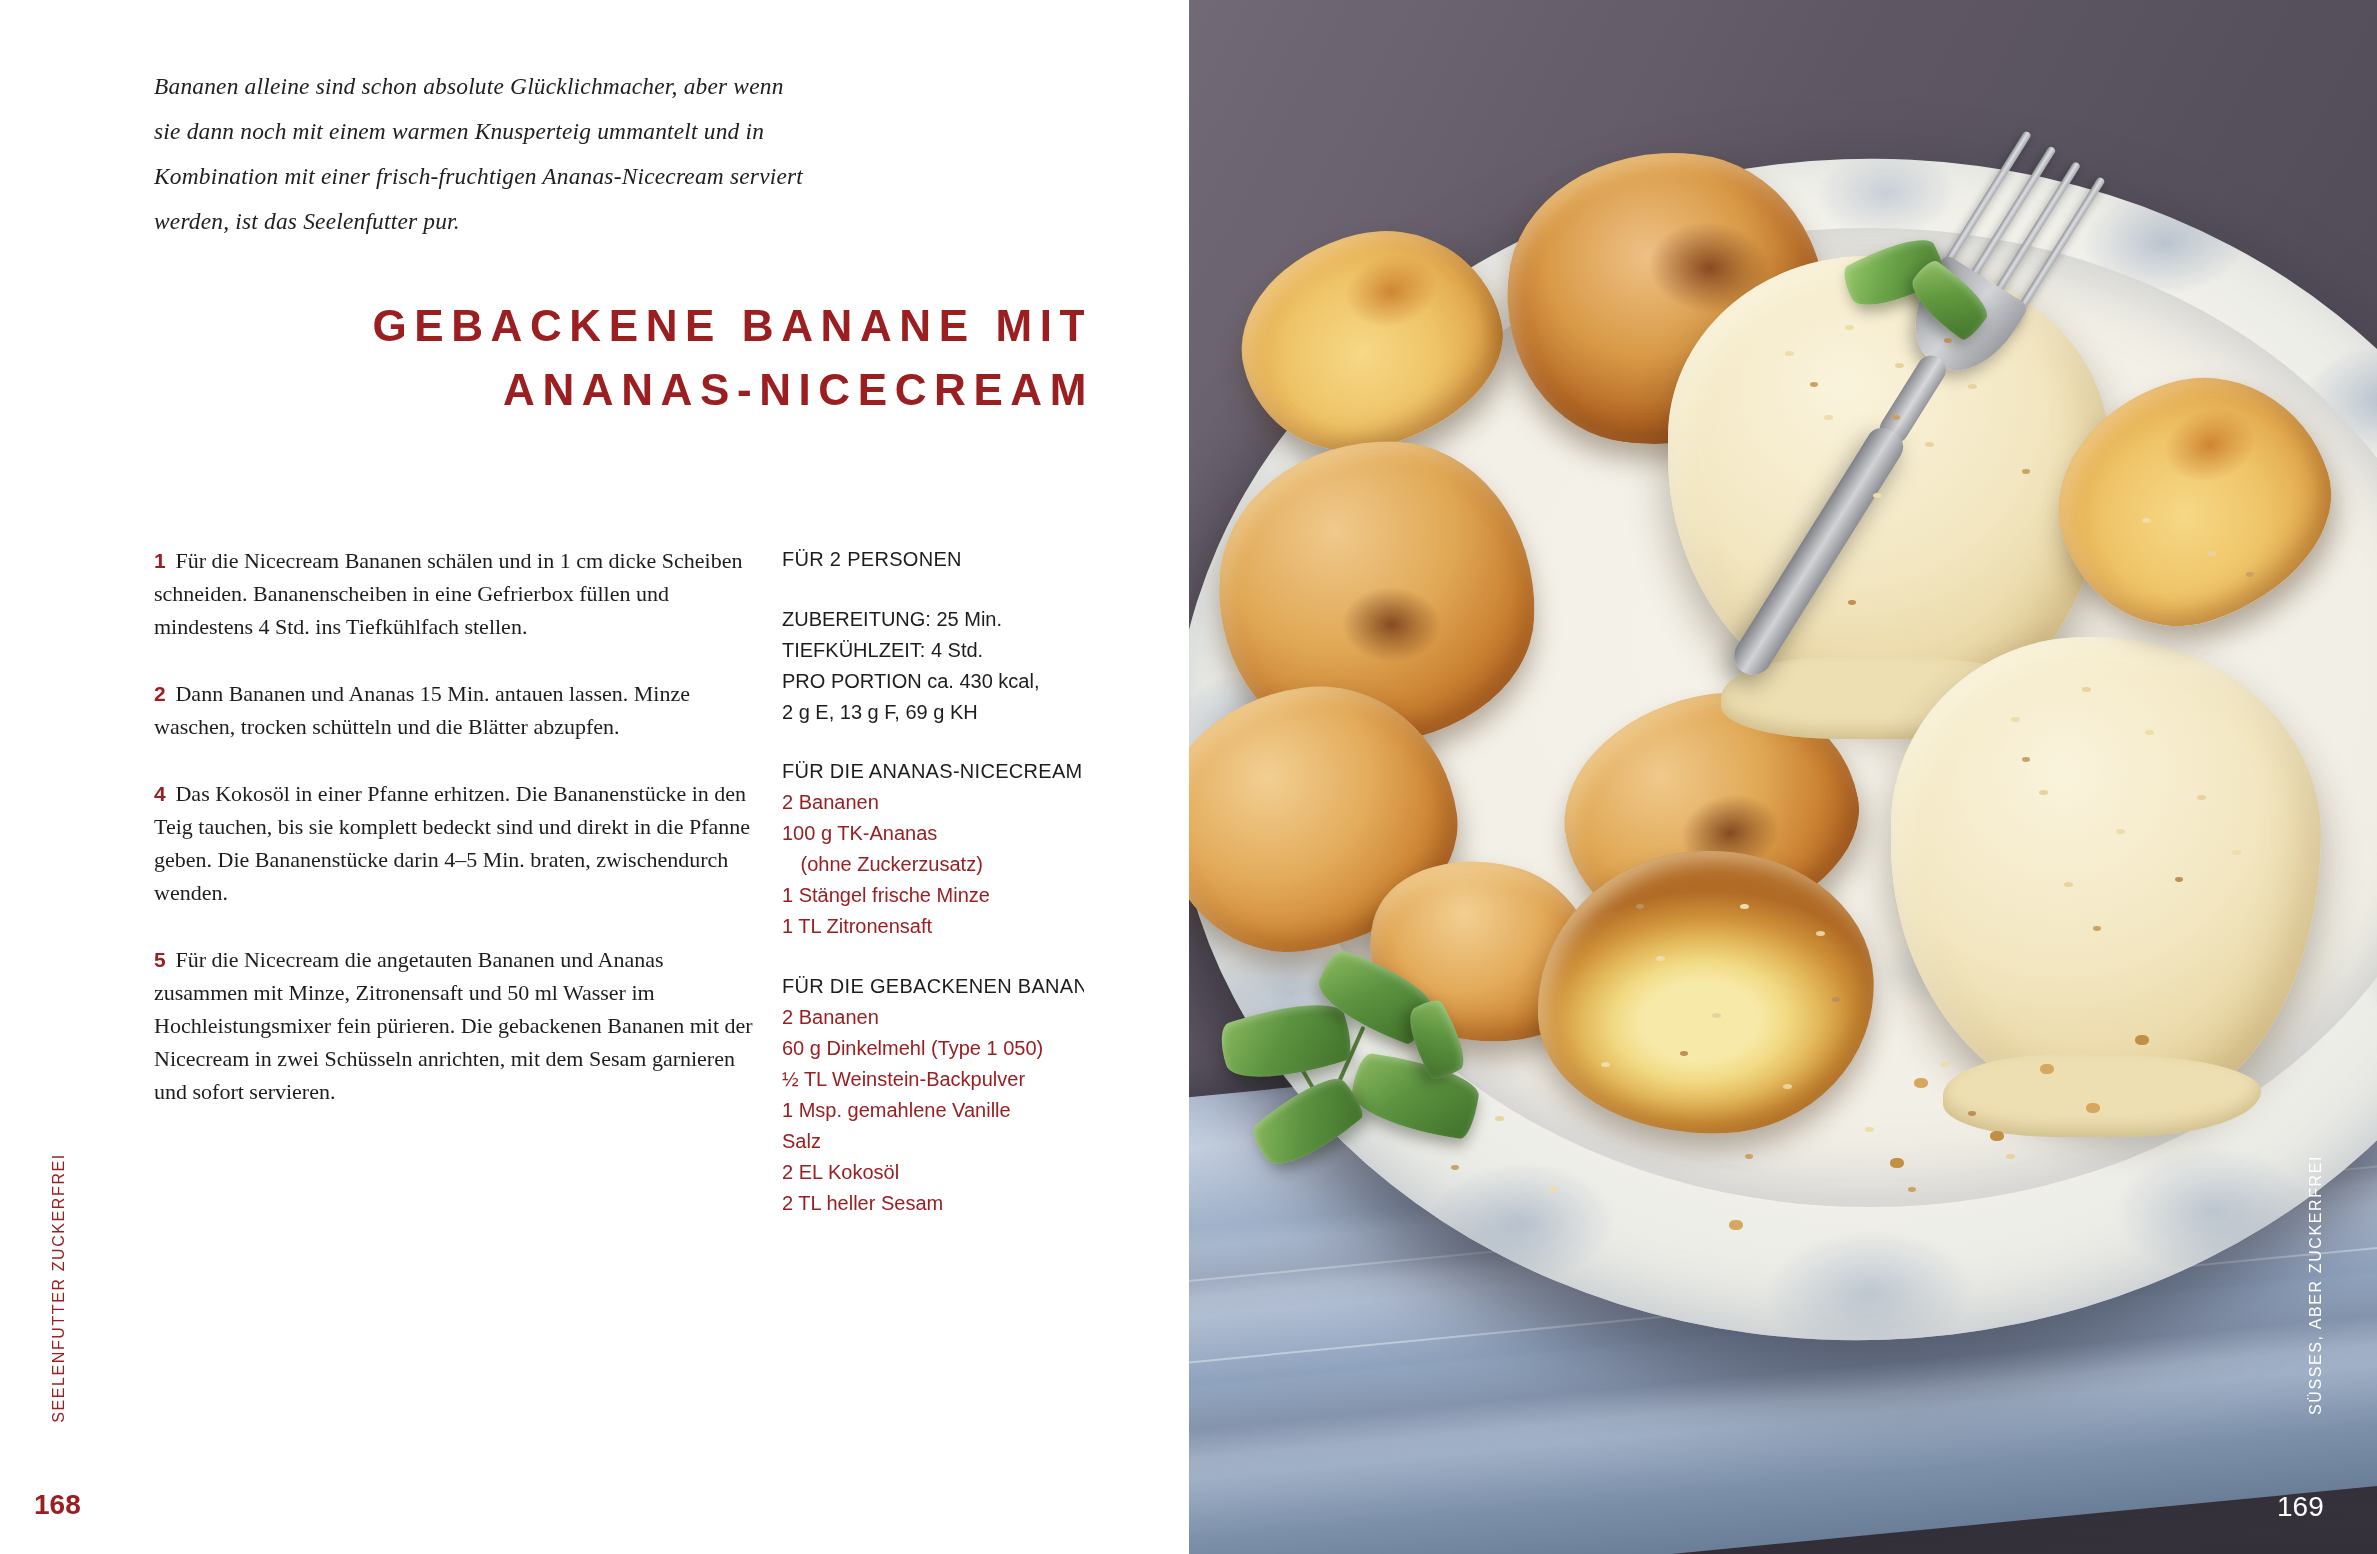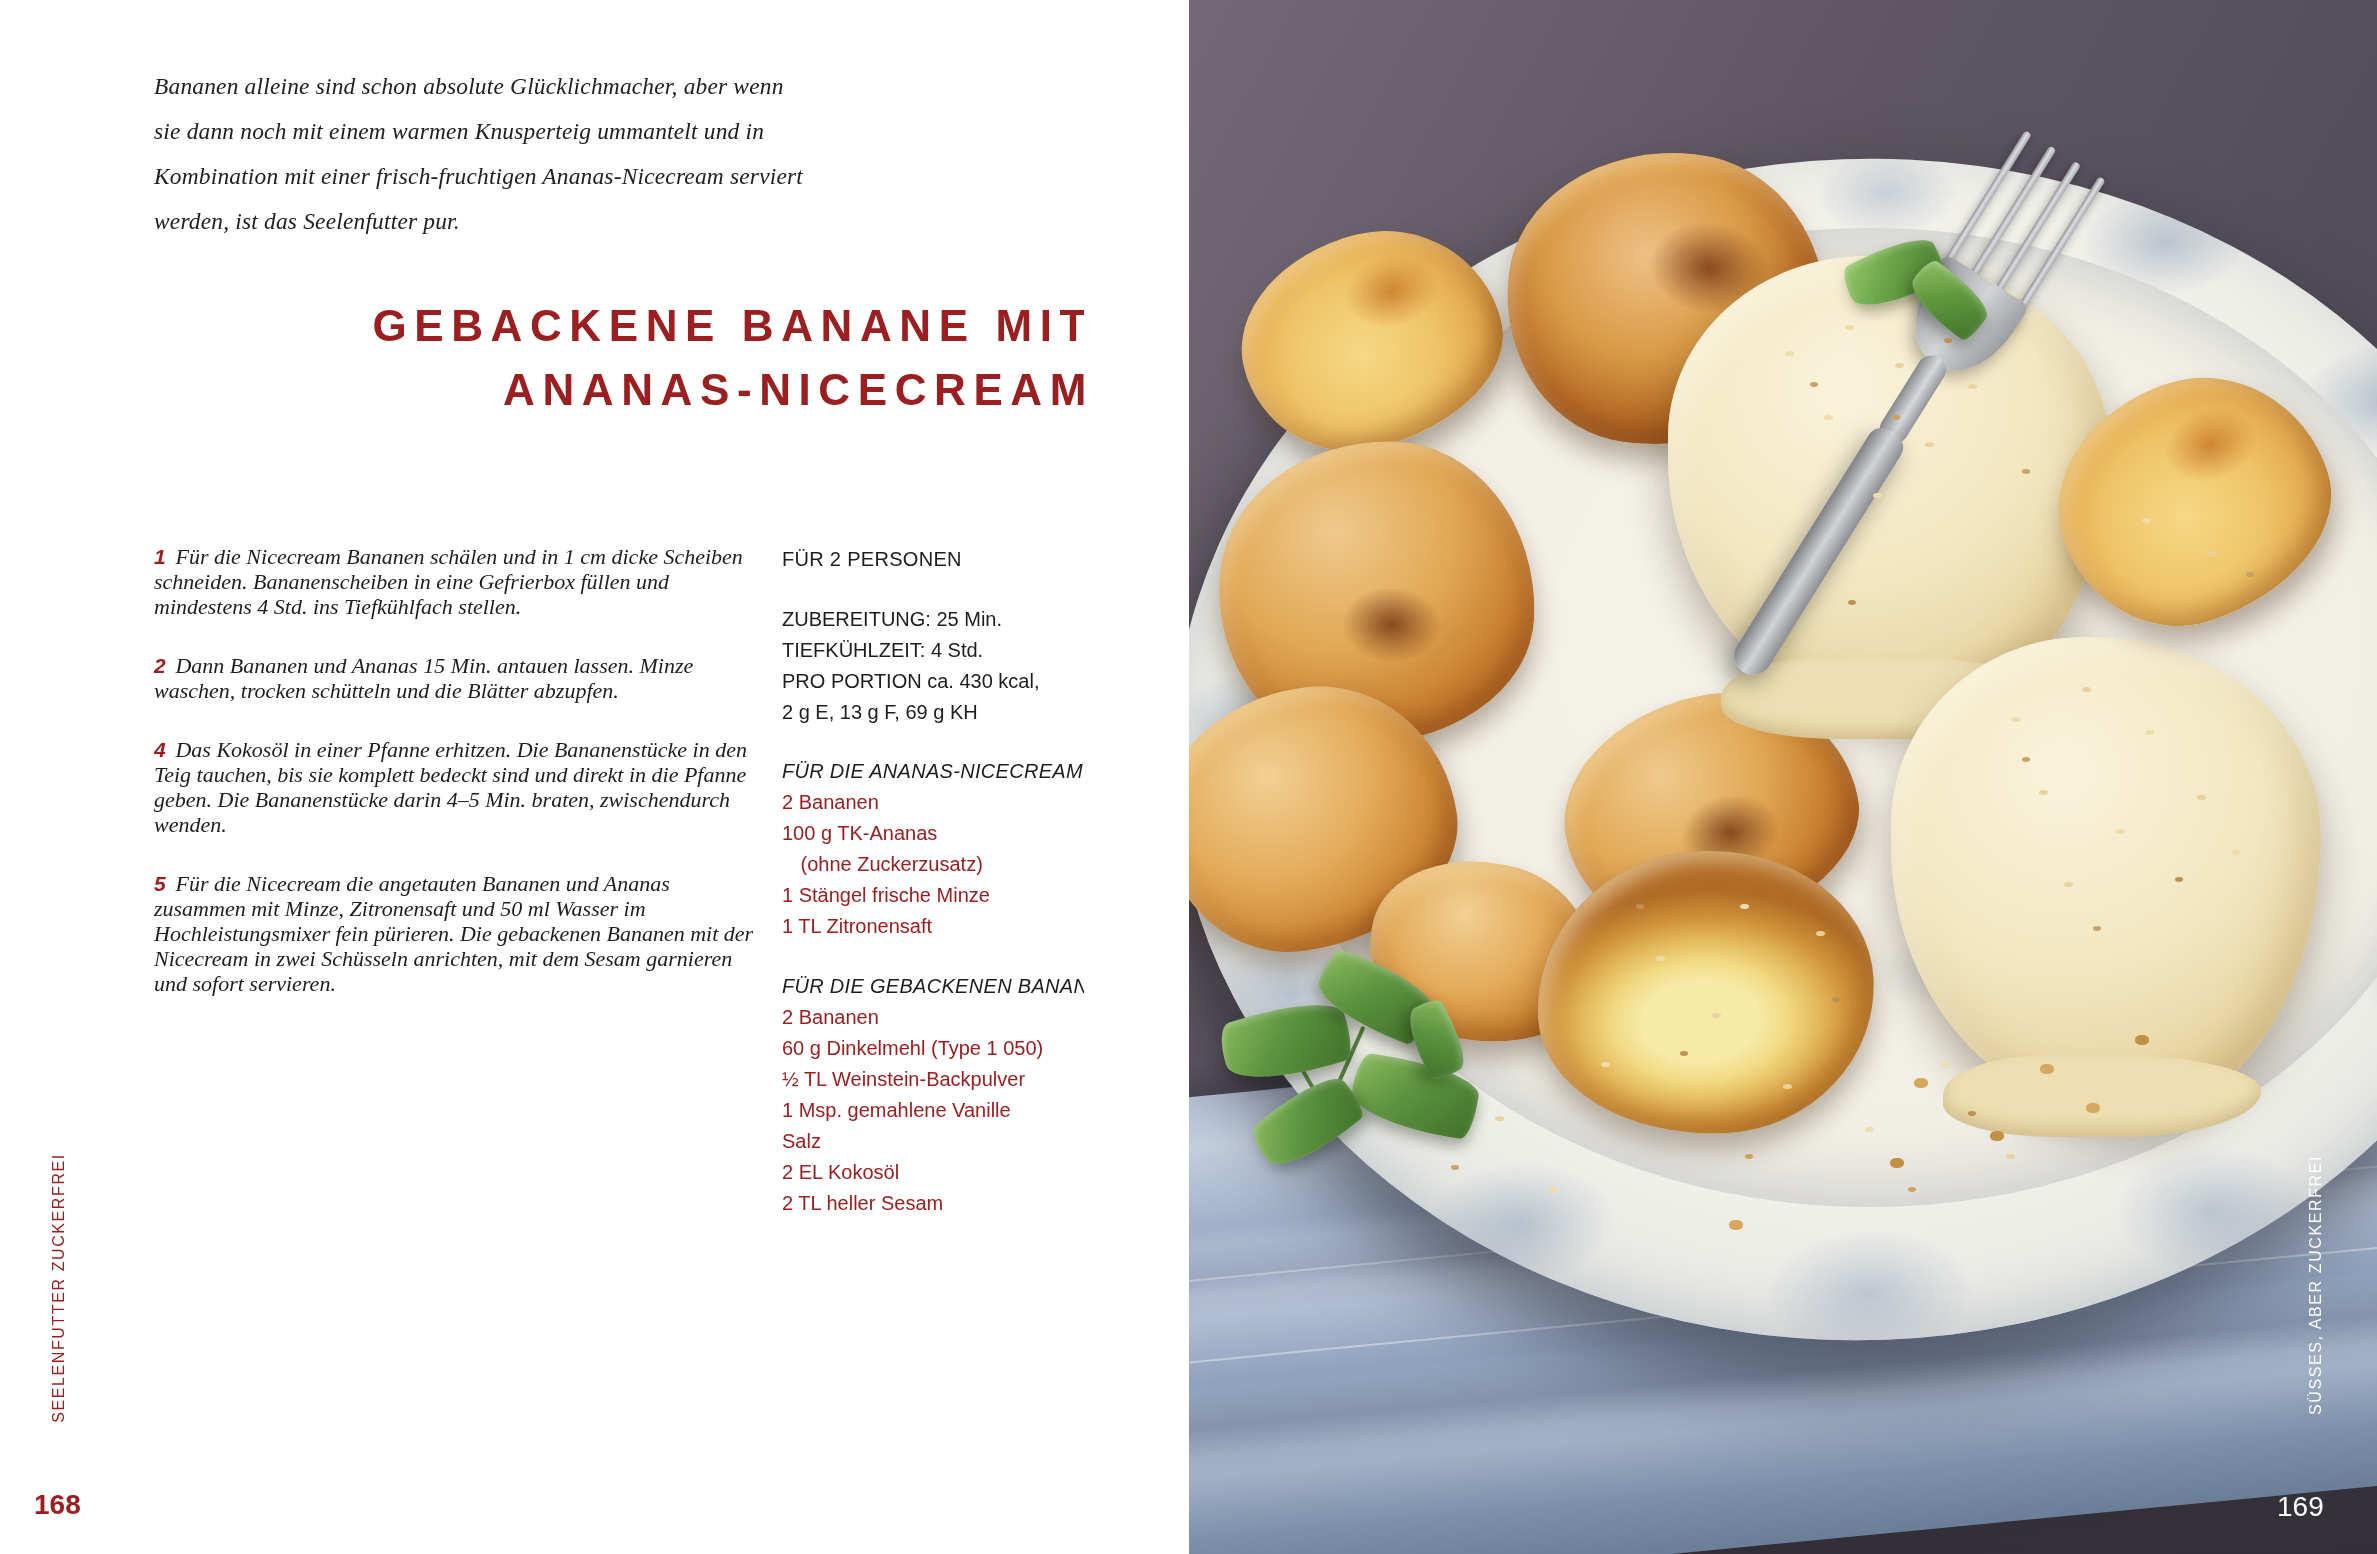--- a/index.html
+++ b/index.html
@@ -27,32 +27,32 @@
   .intro span{display:block;}
 
   .title{
     position:absolute;left:112px;top:294px;width:982px;margin:0;text-align:center;
     font-family:"Liberation Sans",sans-serif;font-weight:700;font-size:44px;
     line-height:64px;letter-spacing:7.6px;color:var(--red);
   }
   .title span{display:block;text-align:right;}
 
   .columns{position:absolute;left:154px;top:544px;width:977px;display:flex;gap:25px;}
-  .steps{width:603px;font-size:22px;line-height:25px;color:var(--ink);font-style:italic;}
+  .steps{width:603px;font-size:22px;line-height:33px;color:var(--ink);}
   .steps p{margin:0 0 34px 0;}
   .step-num{
     font-family:"Liberation Sans",sans-serif;font-weight:700;color:var(--red);
     font-size:21px;padding-right:9.8px;
   }
 
   .ingredients{width:349px;font-family:"Liberation Sans",sans-serif;font-size:20px;line-height:31px;color:var(--ink);}
   .ing-servings{margin:0 0 29px 0;letter-spacing:0.3px;}
   .ing-info{margin:0 0 28px 0;}
   .ing-group{margin:0 0 29px 0;}
-  .ing-group h3{margin:0;font-size:20px;font-weight:400;letter-spacing:0.3px;color:var(--ink);font-style:italic;}
+  .ing-group h3{margin:0;font-size:20px;font-weight:400;letter-spacing:0.3px;color:var(--ink);}
   .ing-item{color:var(--red);}
   .ing-item.indent{padding-left:18.5px;}
 
   .vlabel{position:absolute;width:0;height:0;}
   .vlabel span{
     position:absolute;display:block;white-space:nowrap;
     transform:translate(-50%,-50%) rotate(-90deg);
     font-family:"Liberation Sans",sans-serif;font-size:16px;letter-spacing:1.6px;
   }
   .vlabel-left{left:59px;top:1288px;}

